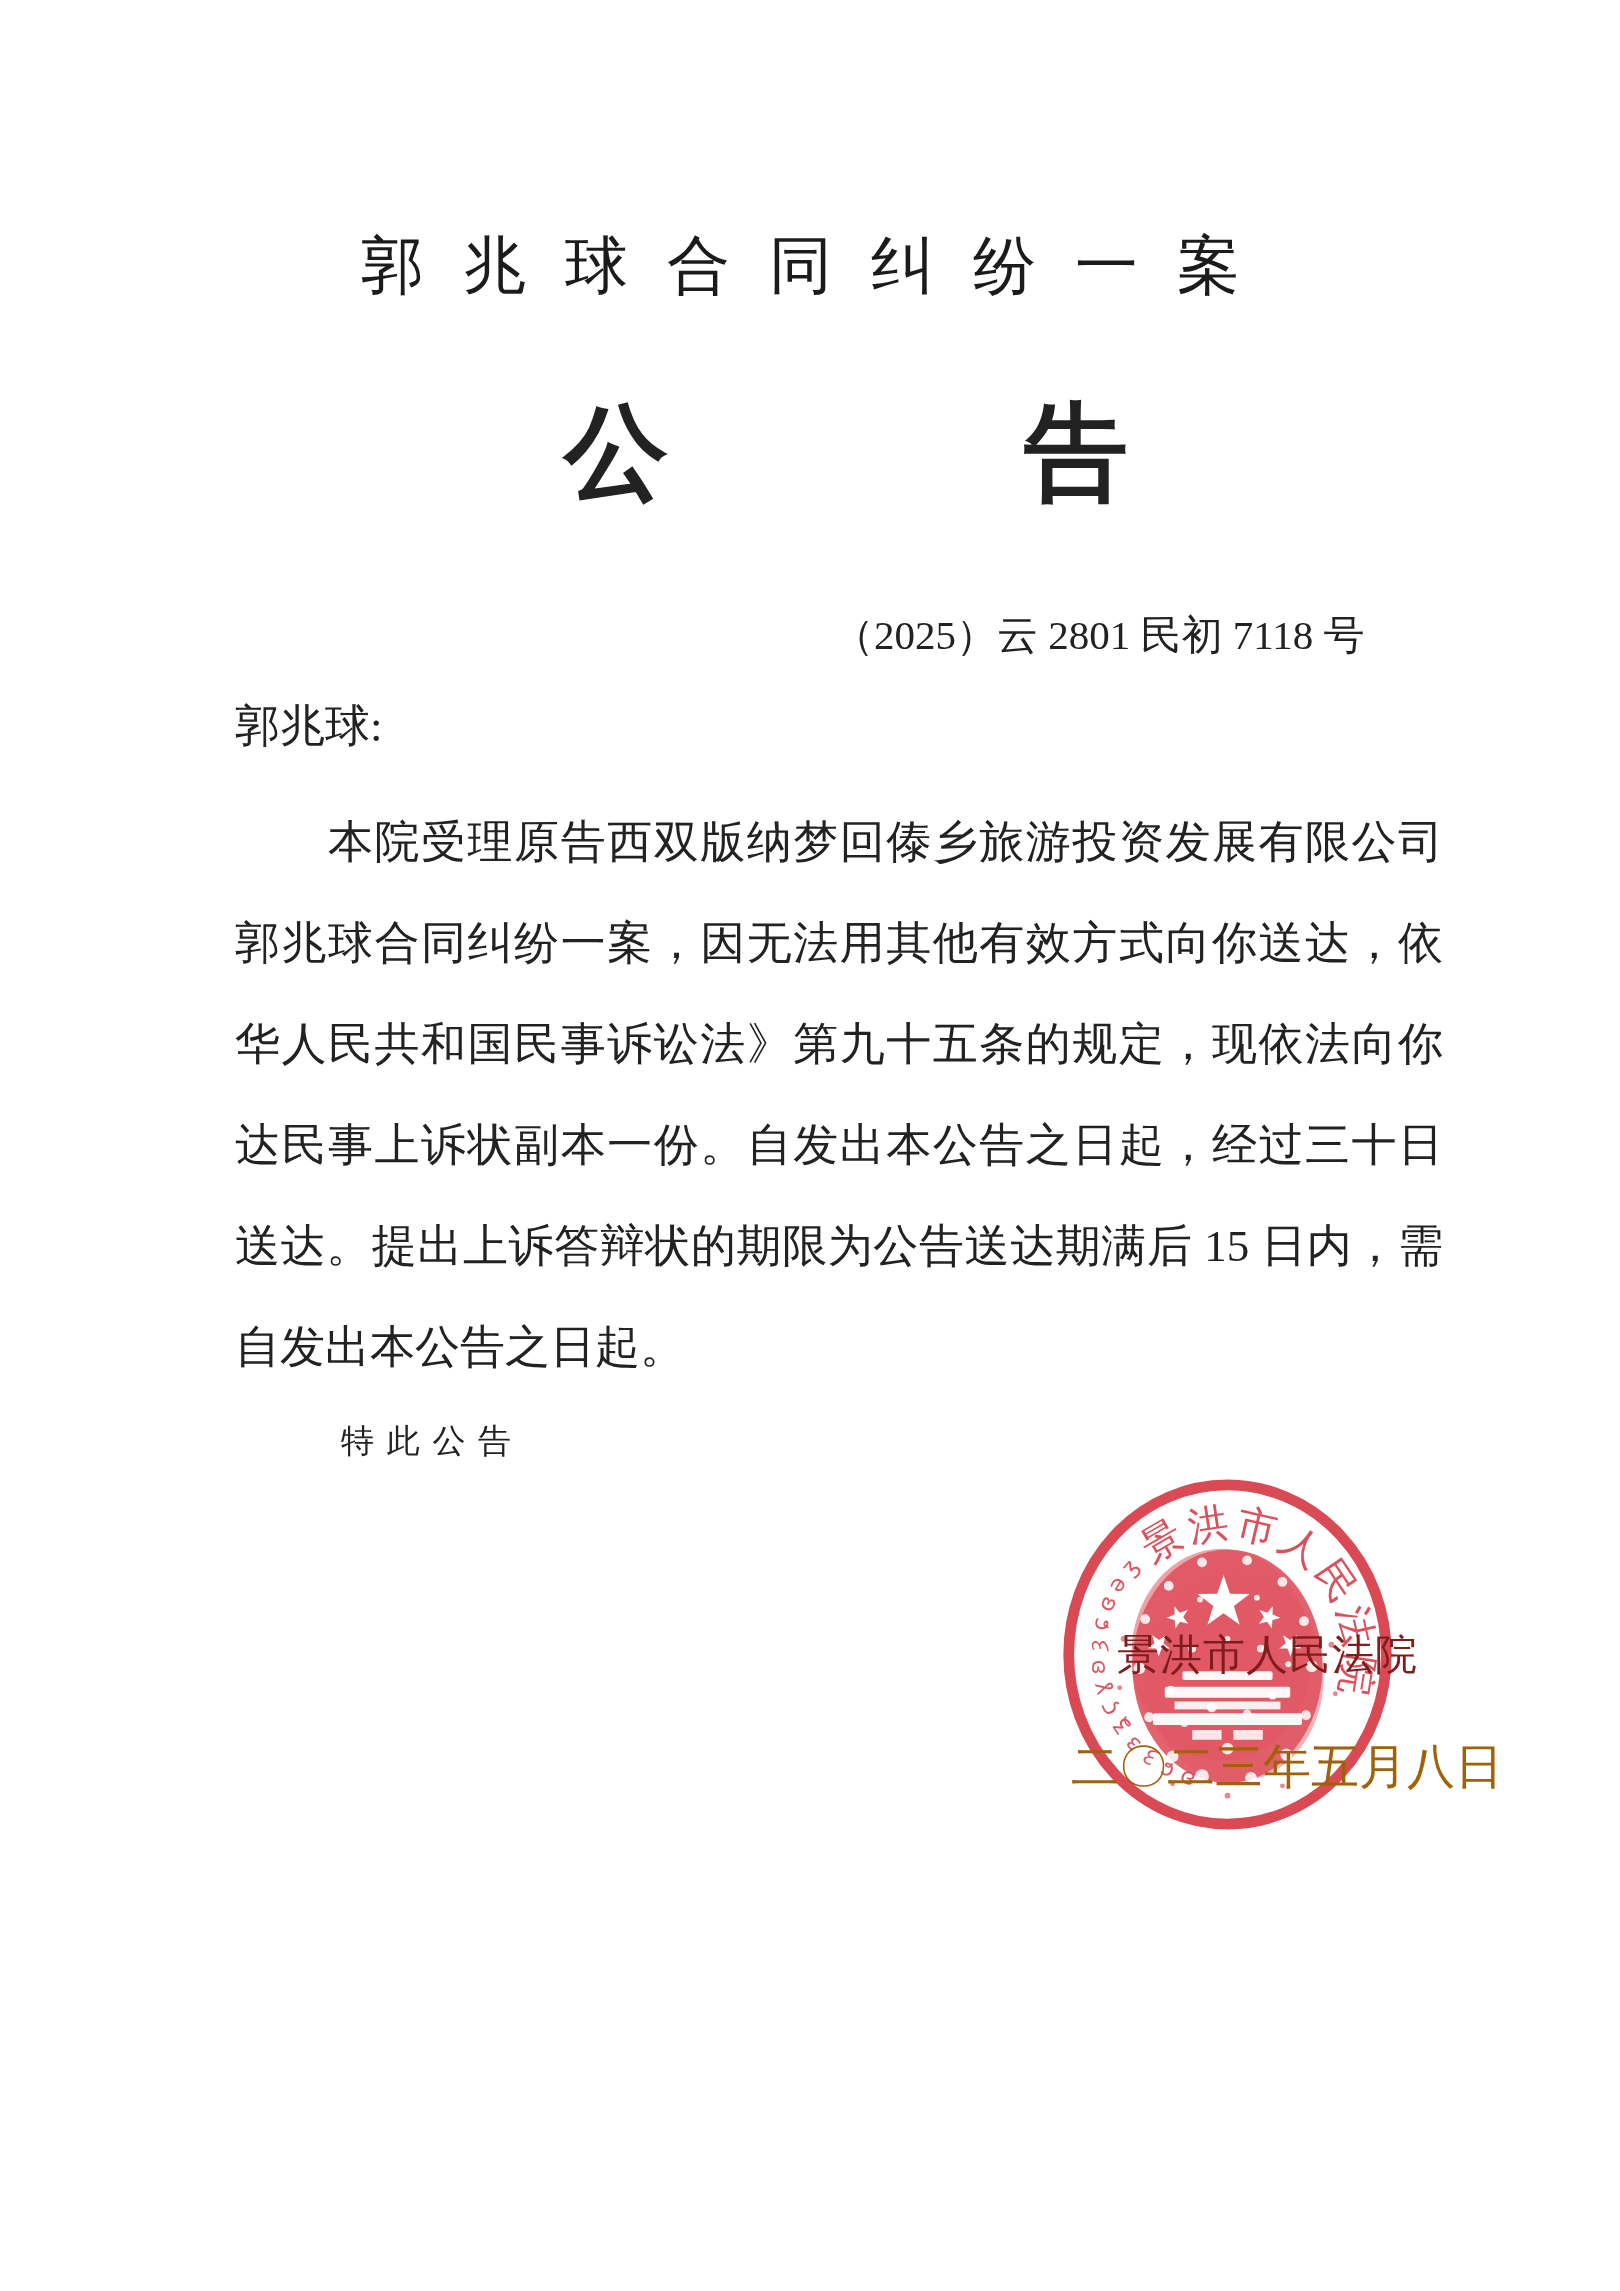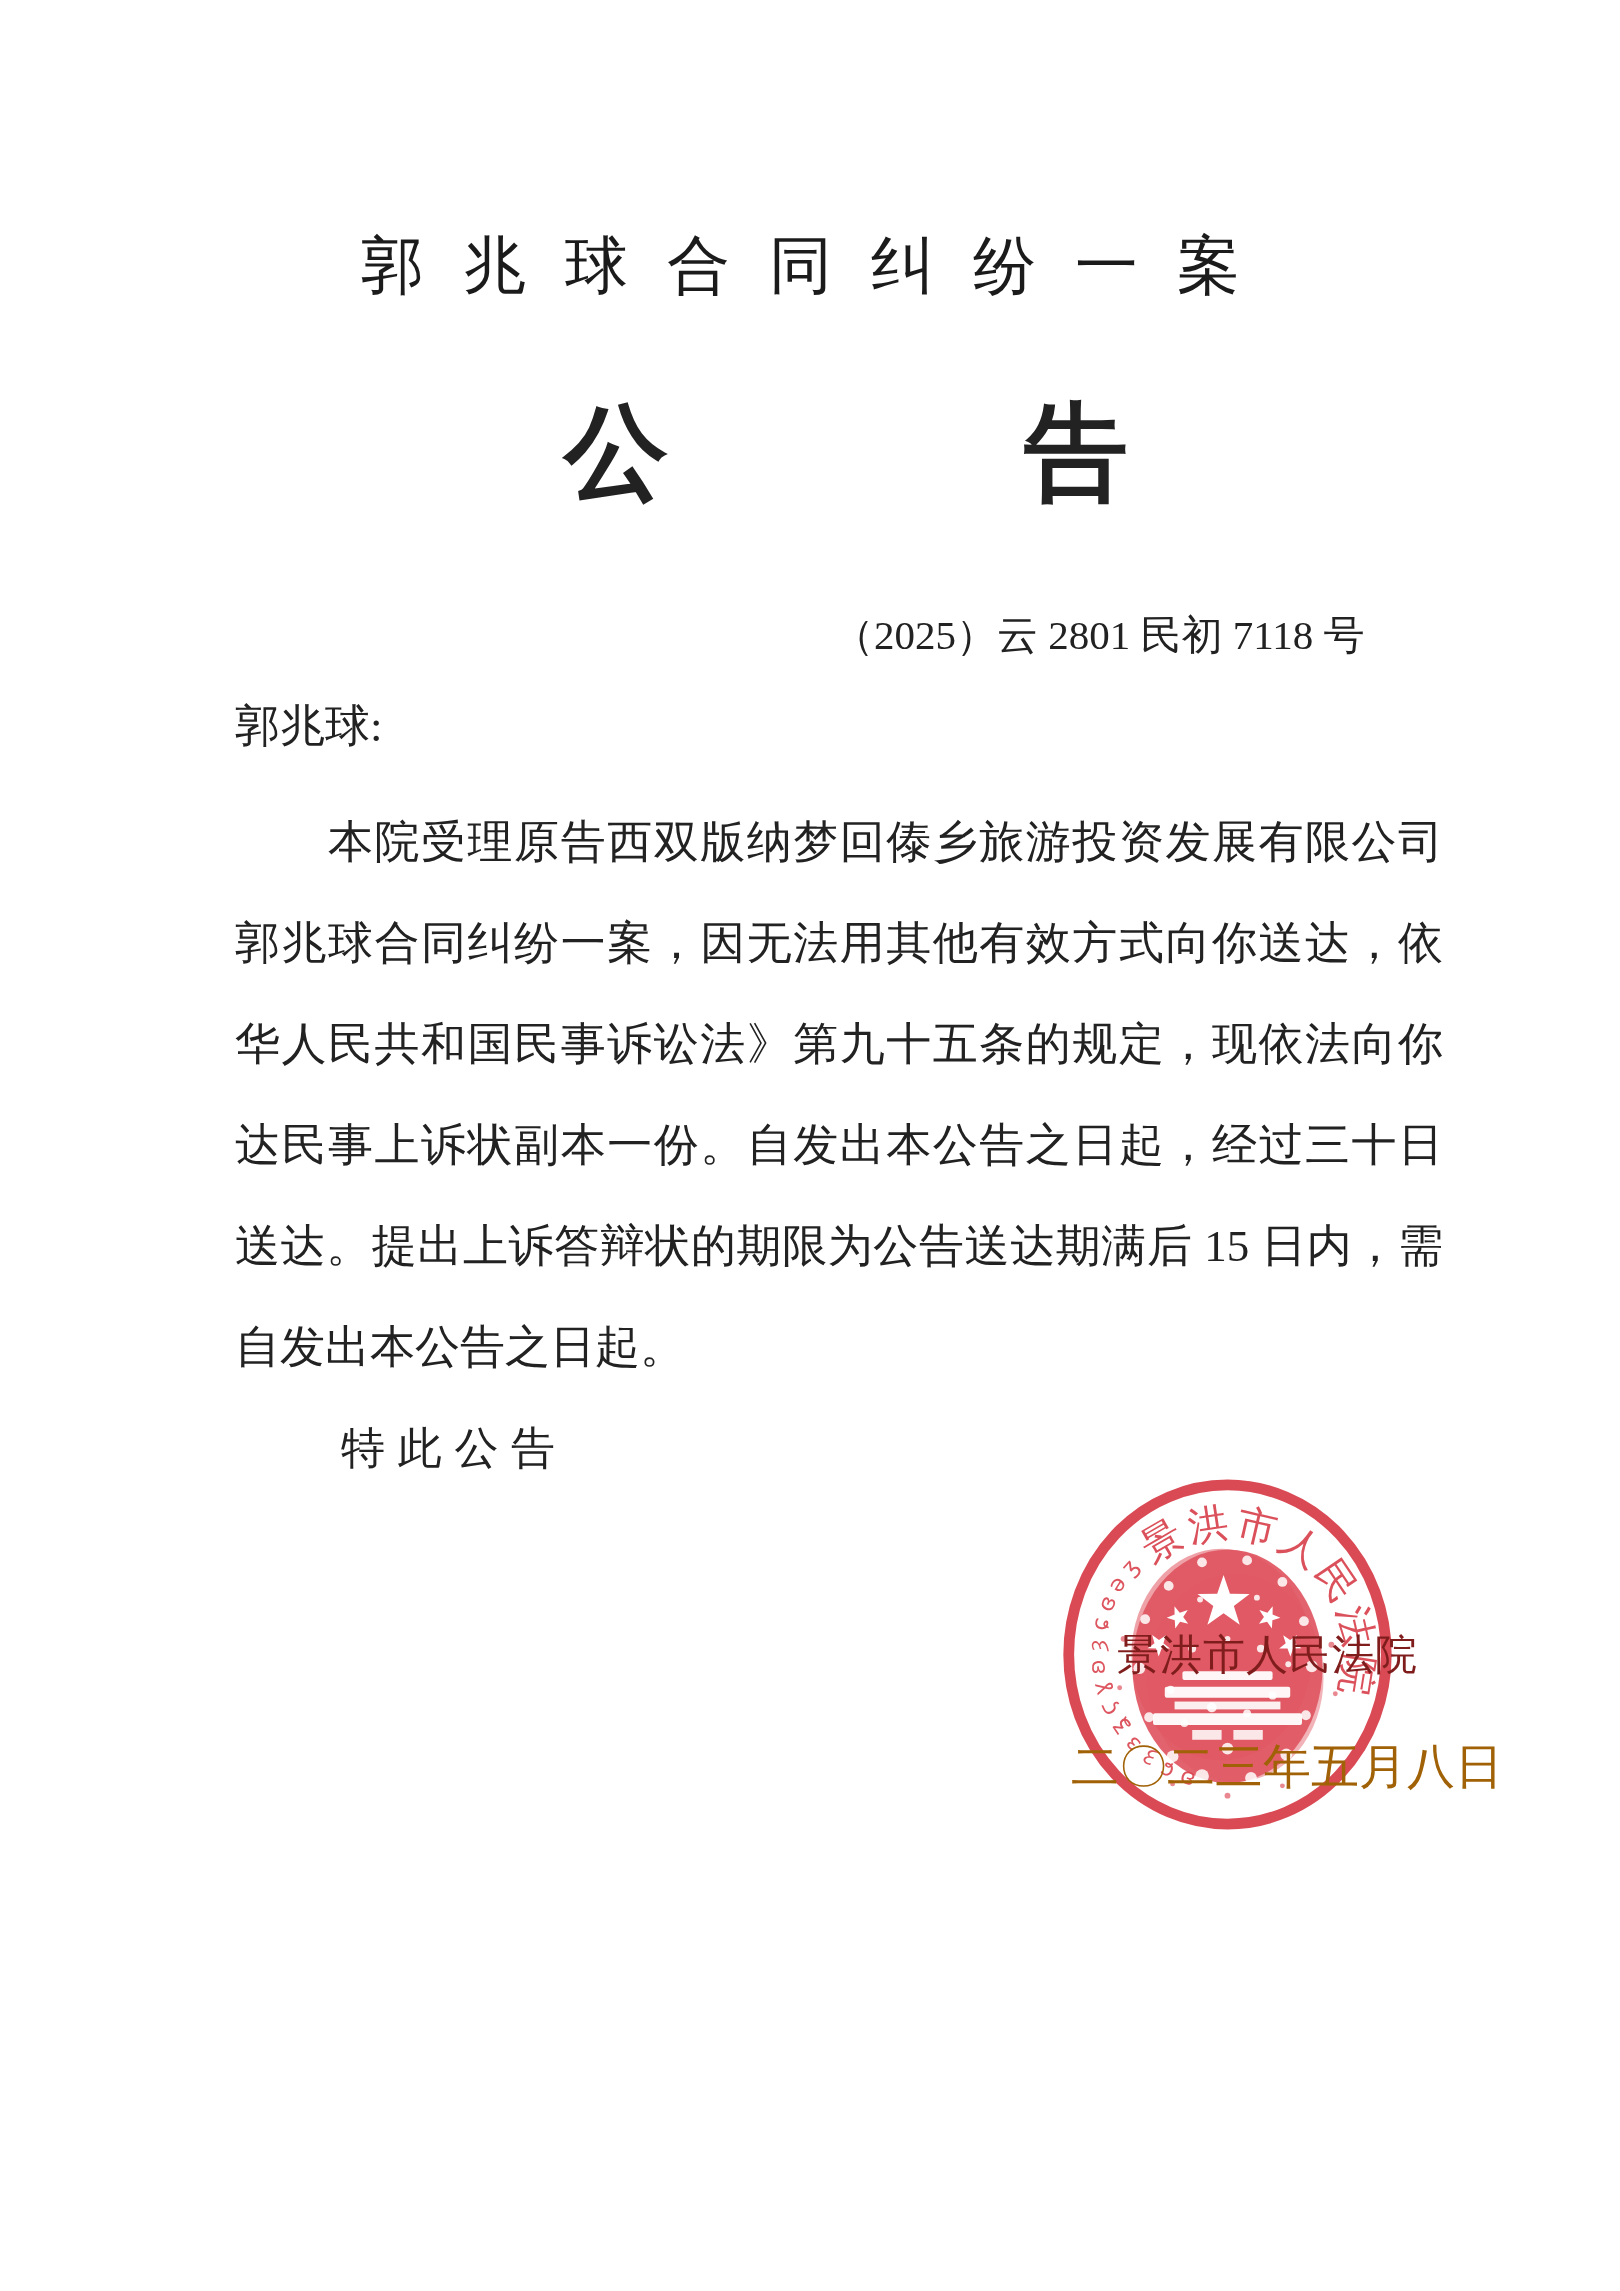--- a/index.html
+++ b/index.html
@@ -34,21 +34,21 @@
     position:absolute;left:235px;top:792px;width:1208px;
     font-size:45px;line-height:101px;color:#222;
   }
   .body-line{
     text-align:justify;text-align-last:justify;
     height:101px;overflow:hidden;
   }
   .body-line:last-child{text-align-last:left;}
   .closing{
     left:341px;top:1419px;
-    font-size:44px;letter-spacing:12.7px;color:#222;
+    font-size:33px;letter-spacing:12.7px;color:#222;
   }
   .seal-wrap{
     left:1055px;top:1472px;width:345px;height:365px;
   }
   .sig-court{
     left:1117px;top:1627px;
     font-size:42px;letter-spacing:1px;color:#7f1d1d;z-index:3;
   }
   .sig-date{
     left:1071px;top:1735px;

